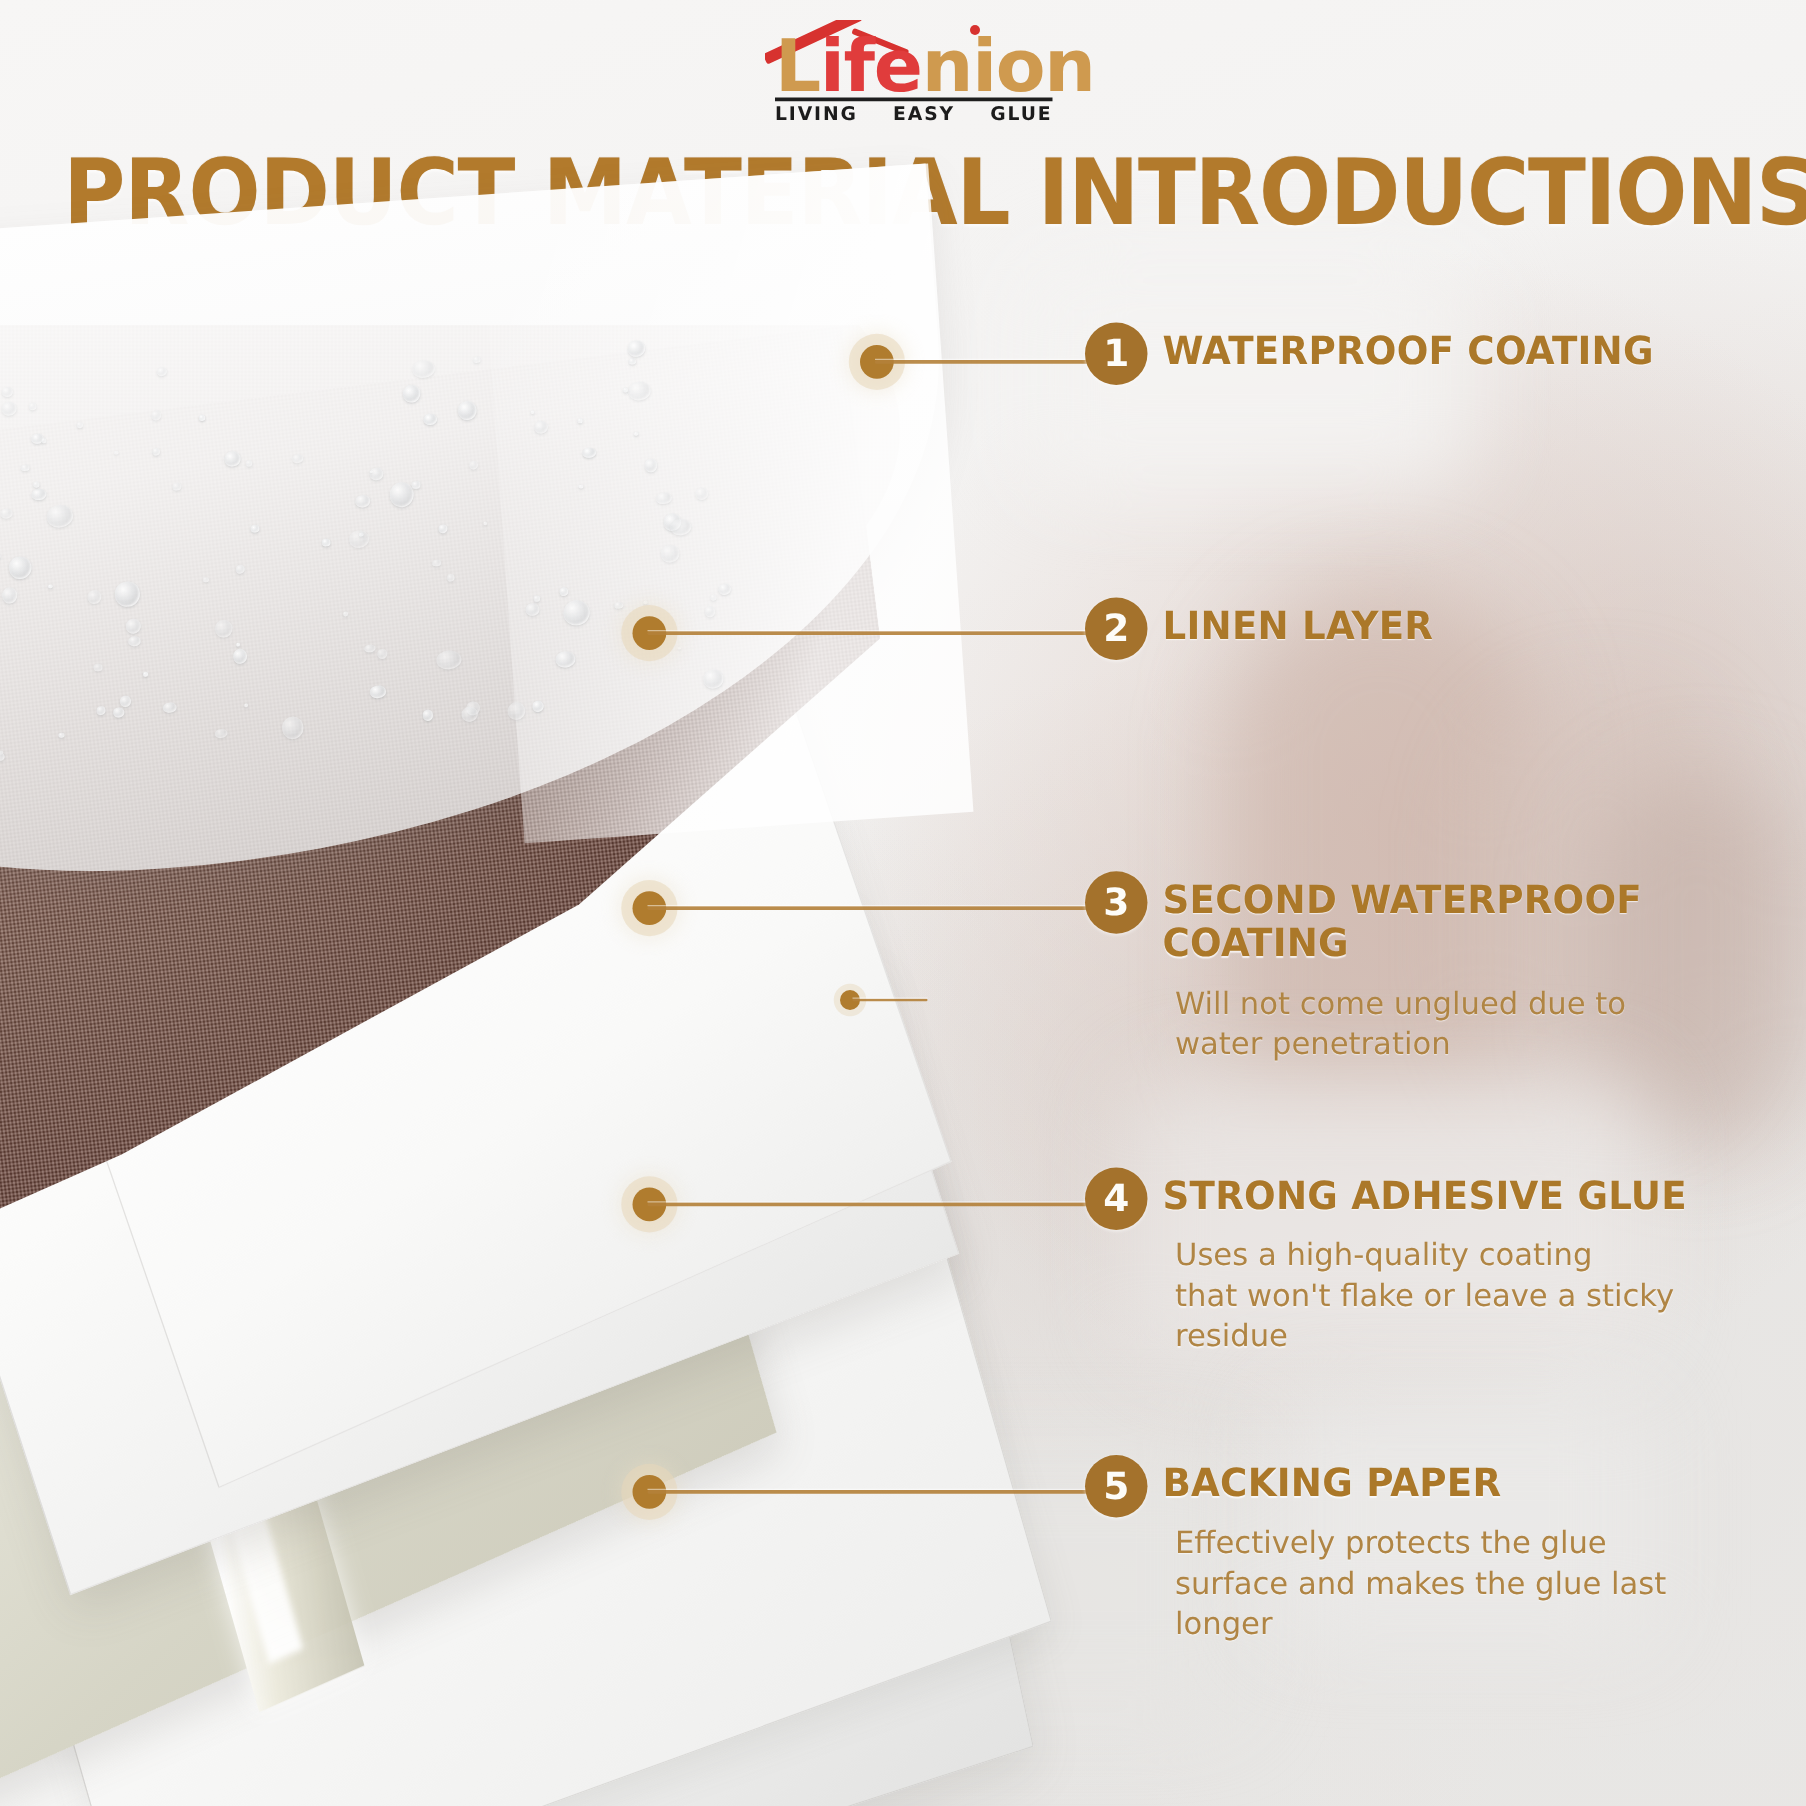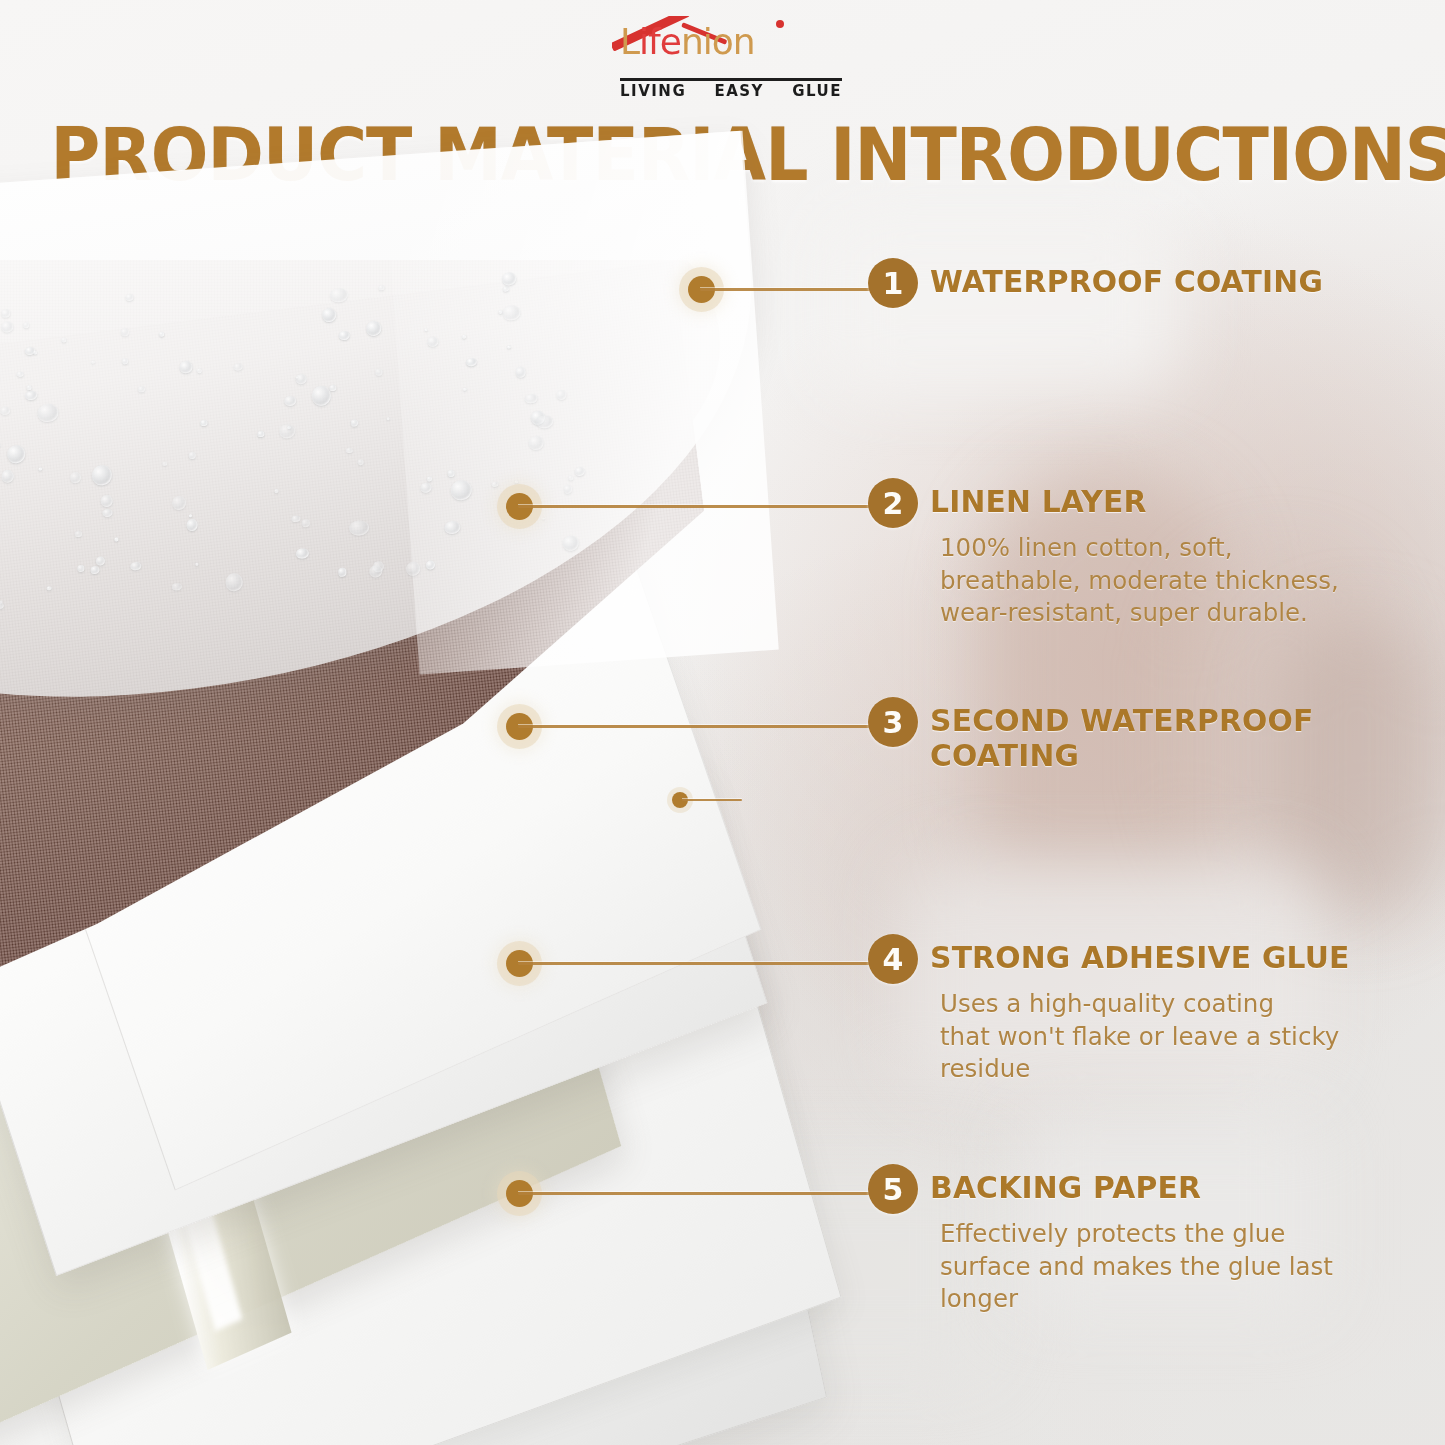--- a/index.html
+++ b/index.html
@@ -26,21 +26,21 @@
   .bg-d{left:900px;top:860px;width:420px;height:230px;background:rgba(236,234,232,.75);}
   .bg-e{left:560px;top:1160px;width:430px;height:210px;background:rgba(230,229,227,.85);border-radius:24px;}
   .bg-f{left:1020px;top:1120px;width:300px;height:190px;background:rgba(235,234,232,.8);border-radius:20px;}
   .bg-g{left:820px;top:210px;width:360px;height:180px;background:rgba(244,243,242,.9);border-radius:40px;}
 
   
   #logo{position:absolute;left:598px;top:6px;width:260px;height:96px;}
   .logo-word{
     position:absolute;left:22px;top:18px;
     font-family:"DejaVu Sans", sans-serif;
-    font-size:36px;font-weight:normal;letter-spacing:-1px;line-height:1;
+    font-size:58px;font-weight:bold;letter-spacing:-1px;line-height:1;
     color:#cf9a4f;white-space:nowrap;
   }
   .logo-word .red{color:#e03c3c;}
   .logo-roof{
     position:absolute;left:14px;top:10px;width:118px;height:44px;overflow:hidden;pointer-events:none;
   }
   .logo-roof i{
     position:absolute;display:block;background:#d7322f;
   }
   .roof-l{left:0px;top:27px;width:84px;height:9px;transform:rotate(-25deg);transform-origin:left center;border-radius:2px;}
@@ -375,29 +375,28 @@
   <div class="leader" style="left:518px;top:1192px;width:362px;"></div>
 
   <div class="callout" style="top:264px;">
     <div class="badge">1</div>
     <div class="c-title">WATERPROOF COATING</div>
   </div>
 
   <div class="callout" style="top:484px;">
     <div class="badge">2</div>
     <div class="c-title">LINEN LAYER</div>
-    <div class="c-body">100% linen cotton, soft,
-breathable, moderate thickness,
-wear-resistant, super durable.</div>
   </div>
 
   <div class="callout" style="top:703px;">
     <div class="badge">3</div>
     <div class="c-title">SECOND WATERPROOF
 COATING</div>
+    <div class="c-body">Will not come unglued due to
+water penetration</div>
   </div>
 
   <div class="callout" style="top:940px;">
     <div class="badge">4</div>
     <div class="c-title">STRONG ADHESIVE GLUE</div>
     <div class="c-body">Uses a high-quality coating
 that won't flake or leave a sticky
 residue</div>
   </div>
 

